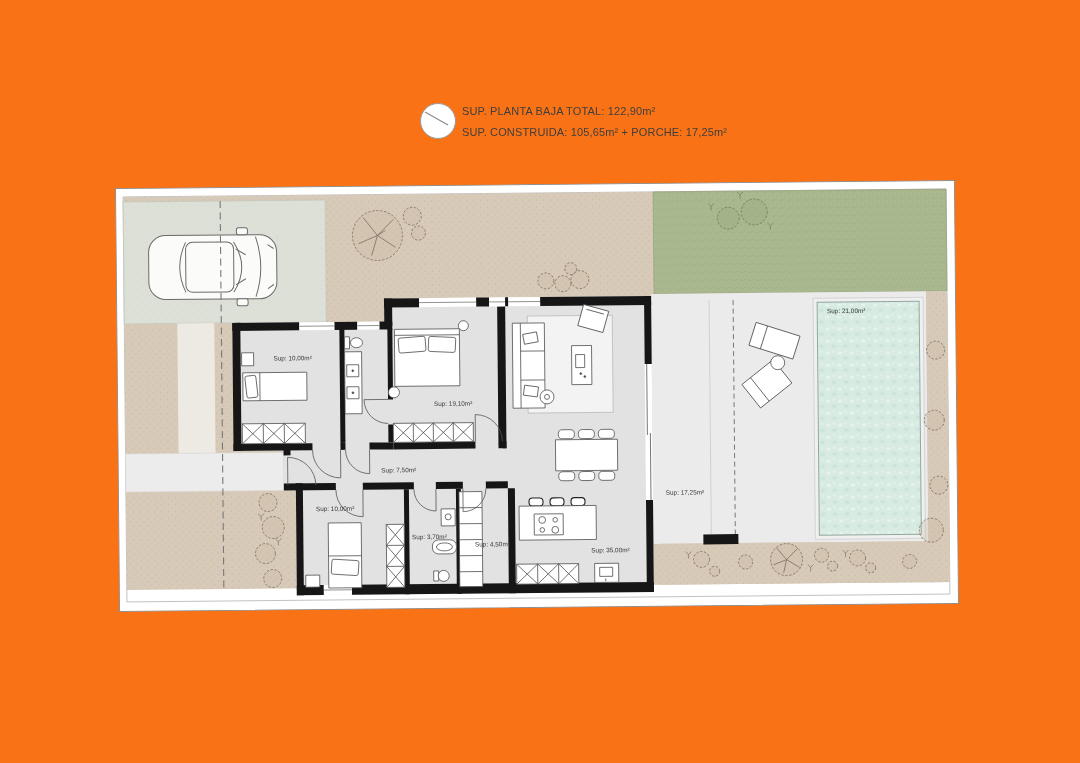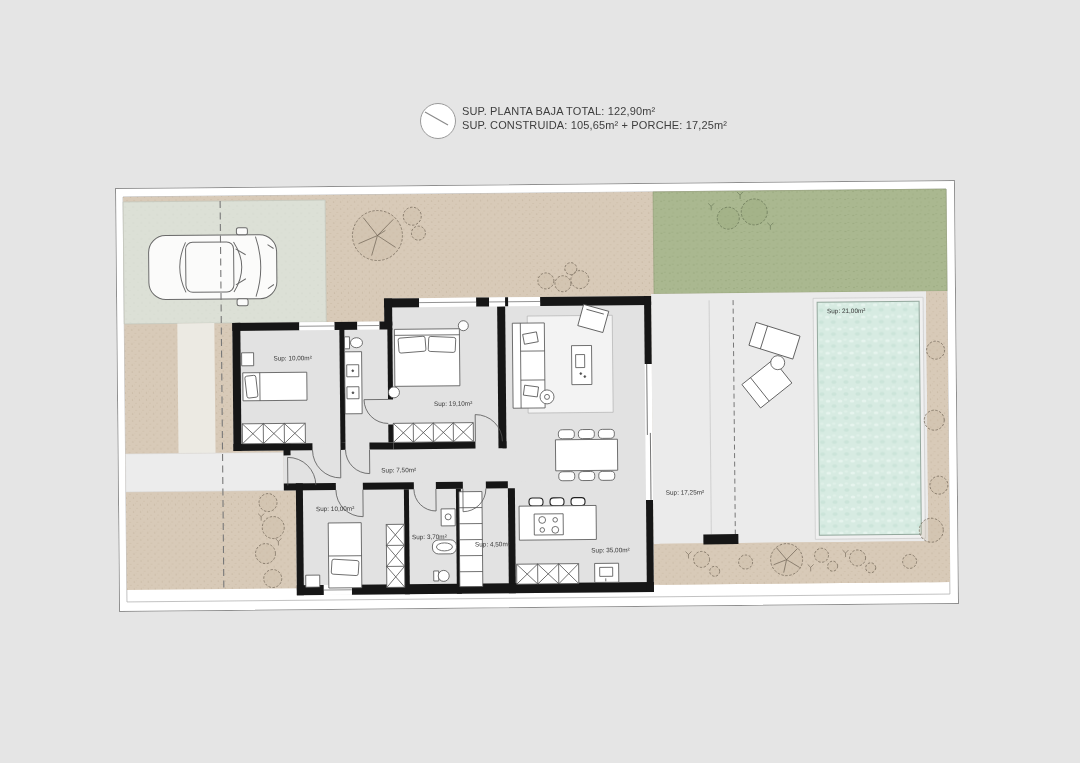--- a/index.html
+++ b/index.html
@@ -1,20 +1,20 @@
 <!DOCTYPE html>
 <html><head>
 <meta charset="utf-8">
 <style>
   html,body{margin:0;padding:0;background:#ffffff;}
-  .page{position:relative;width:1080px;height:763px;background:#e5e5e5;overflow:hidden;
+  .page{position:relative;width:1080px;height:763px;background:#f97316;overflow:hidden;
         font-family:"Liberation Sans", sans-serif;}
   .hdr-line{position:absolute;left:462px;font-size:11px;color:#3e3e3e;letter-spacing:.15px;white-space:pre;}
   #hdr1{top:105px;}
-  #hdr2{top:119px;text-align:center;}
+  #hdr2{top:126px;text-align:center;}
   .compass{position:absolute;left:418px;top:100px;}
   .sheet{position:absolute;left:117px;top:184px;width:840px;height:424px;
          transform:rotate(-0.55deg);transform-origin:50% 50%;}
   svg text{font-family:"Liberation Sans", sans-serif;}
   .roomlbl{font-size:6.4px;fill:#3c3c3c;text-anchor:middle;}
   .poollbl{font-size:6.4px;fill:#3c3c3c;text-anchor:middle;}
 </style>
 </head>
 <body>
 

